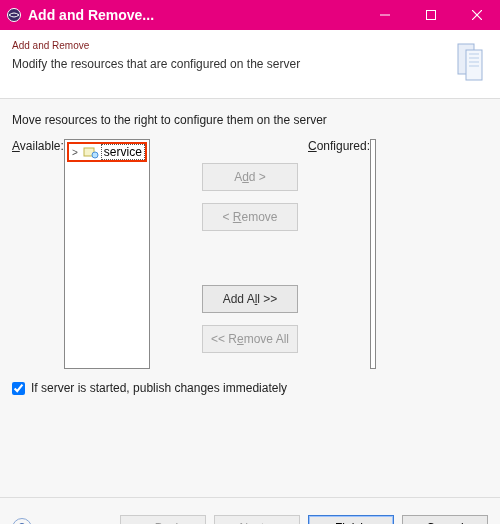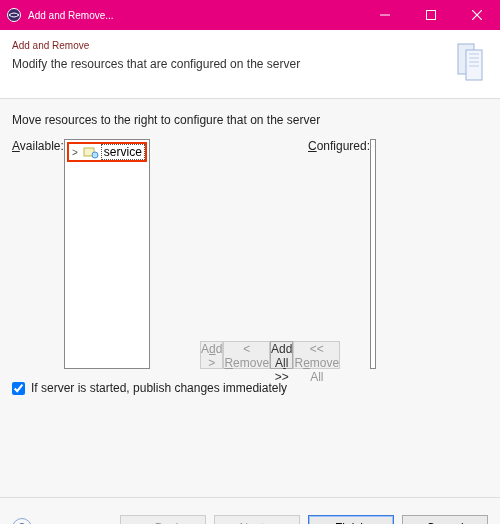--- a/index.html
+++ b/index.html
@@ -17,21 +17,21 @@
     color: #fff;
     display: flex;
     align-items: center;
     padding-left: 6px;
   }
   .titlebar .app-icon {
     width: 16px; height: 16px;
     margin-right: 6px;
     display: flex; align-items: center; justify-content: center;
   }
-  .titlebar .title { flex: 1; font-size: 10px; }
+  .titlebar .title { flex: 1; font-size: 14px; font-weight: bold; }
   .titlebar .win-btn {
     width: 46px; height: 30px;
     display: flex; align-items: center; justify-content: center;
     color: #fff;
   }
   .header {
     padding: 10px 12px 14px 12px;
     border-bottom: 1px solid #ddd;
     background: #fff;
     position: relative;
@@ -92,23 +92,24 @@
     width: 16px; height: 14px;
     display: inline-block;
   }
   .tree-label {
     border: 1px dotted #555;
     padding: 0 2px;
   }
   .middle-buttons {
     width: 100px;
     display: flex;
-    align-items: flex-end;
+    flex-direction: column;
+    align-items: center;
     padding-top: 24px;
-    gap: 0;
+    gap: 12px;
   }
   .middle-buttons .spacer { height: 30px; }
   .btn {
     width: 96px;
     height: 28px;
     border: 1px solid #aaa;
     background: #eaeaea;
     color: #333;
     font-size: 12px;
     cursor: default;
@@ -201,21 +202,21 @@
       <rect x="12" y="10" width="16" height="30" fill="#f2f6fc" stroke="#9db5d9"></rect>
       <line x1="15" y1="14" x2="25" y2="14" stroke="#b8cde8"></line>
       <line x1="15" y1="18" x2="25" y2="18" stroke="#b8cde8"></line>
       <line x1="15" y1="22" x2="25" y2="22" stroke="#b8cde8"></line>
       <line x1="15" y1="26" x2="25" y2="26" stroke="#b8cde8"></line>
     </svg>
   </div>
 </div>
 
 <div class="content">
-  <div class="instruction">Move resources to the right to configure that on the server</div>
+  <div class="instruction">Move resources to the right to configure them on the server</div>
   <div class="columns">
 
     <div class="col-section">
       <div class="col-label">
         <span class="underline">A</span><span>vailable:</span>
       </div>
       <div class="listbox">
         <div class="tree-item highlight">
           <span class="tree-toggle">&gt;</span>
           <span class="tree-icon">

